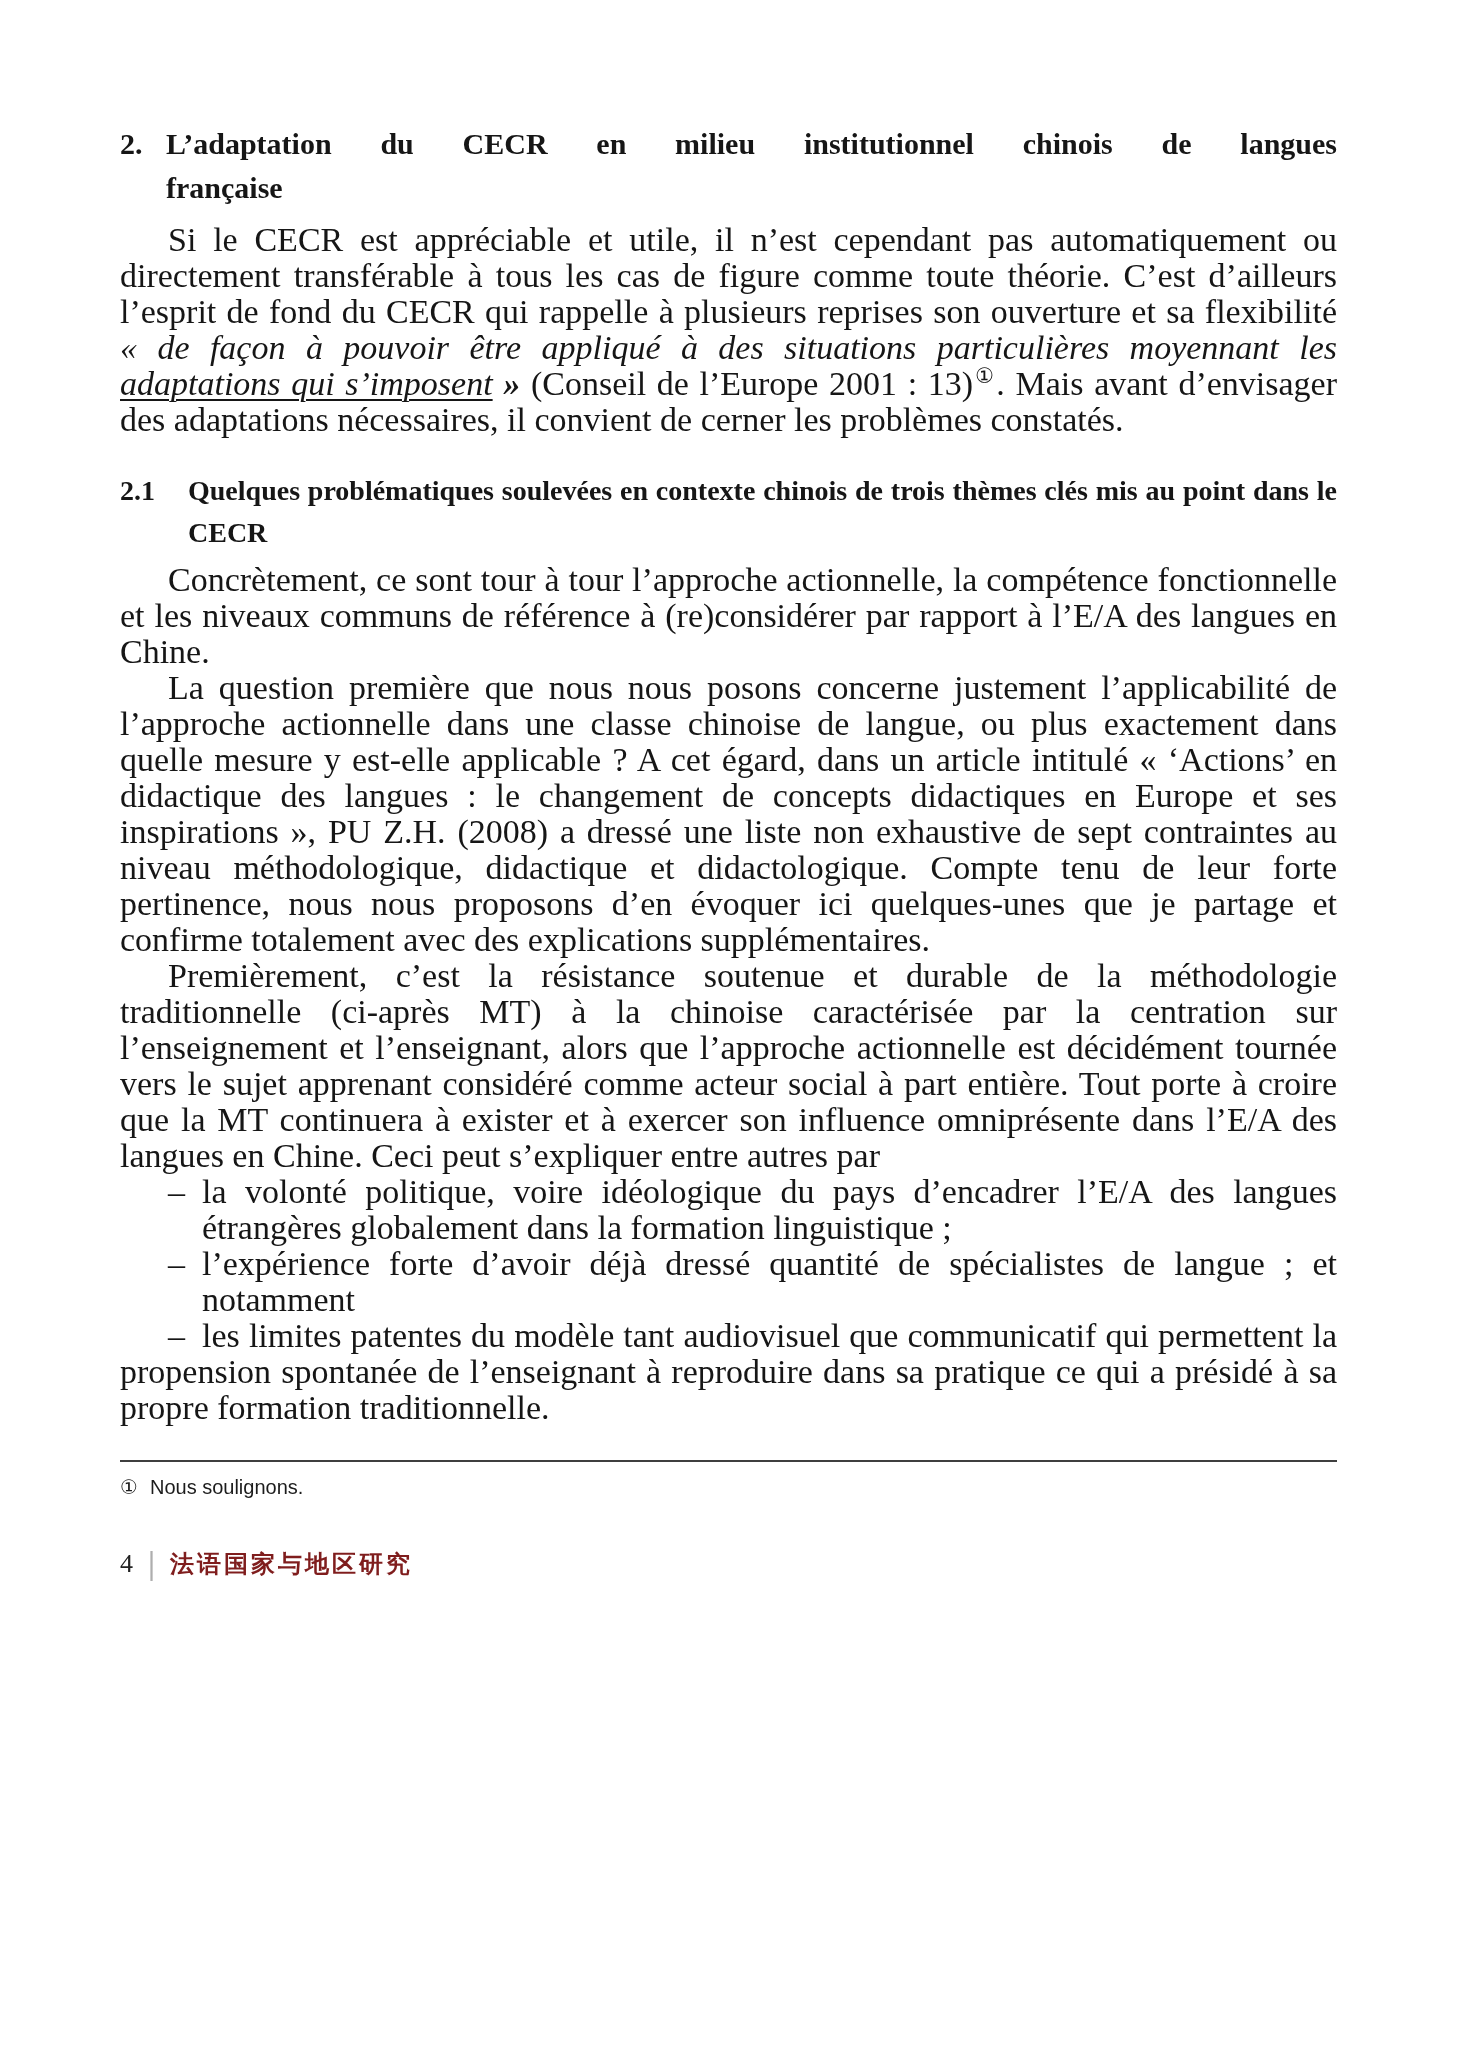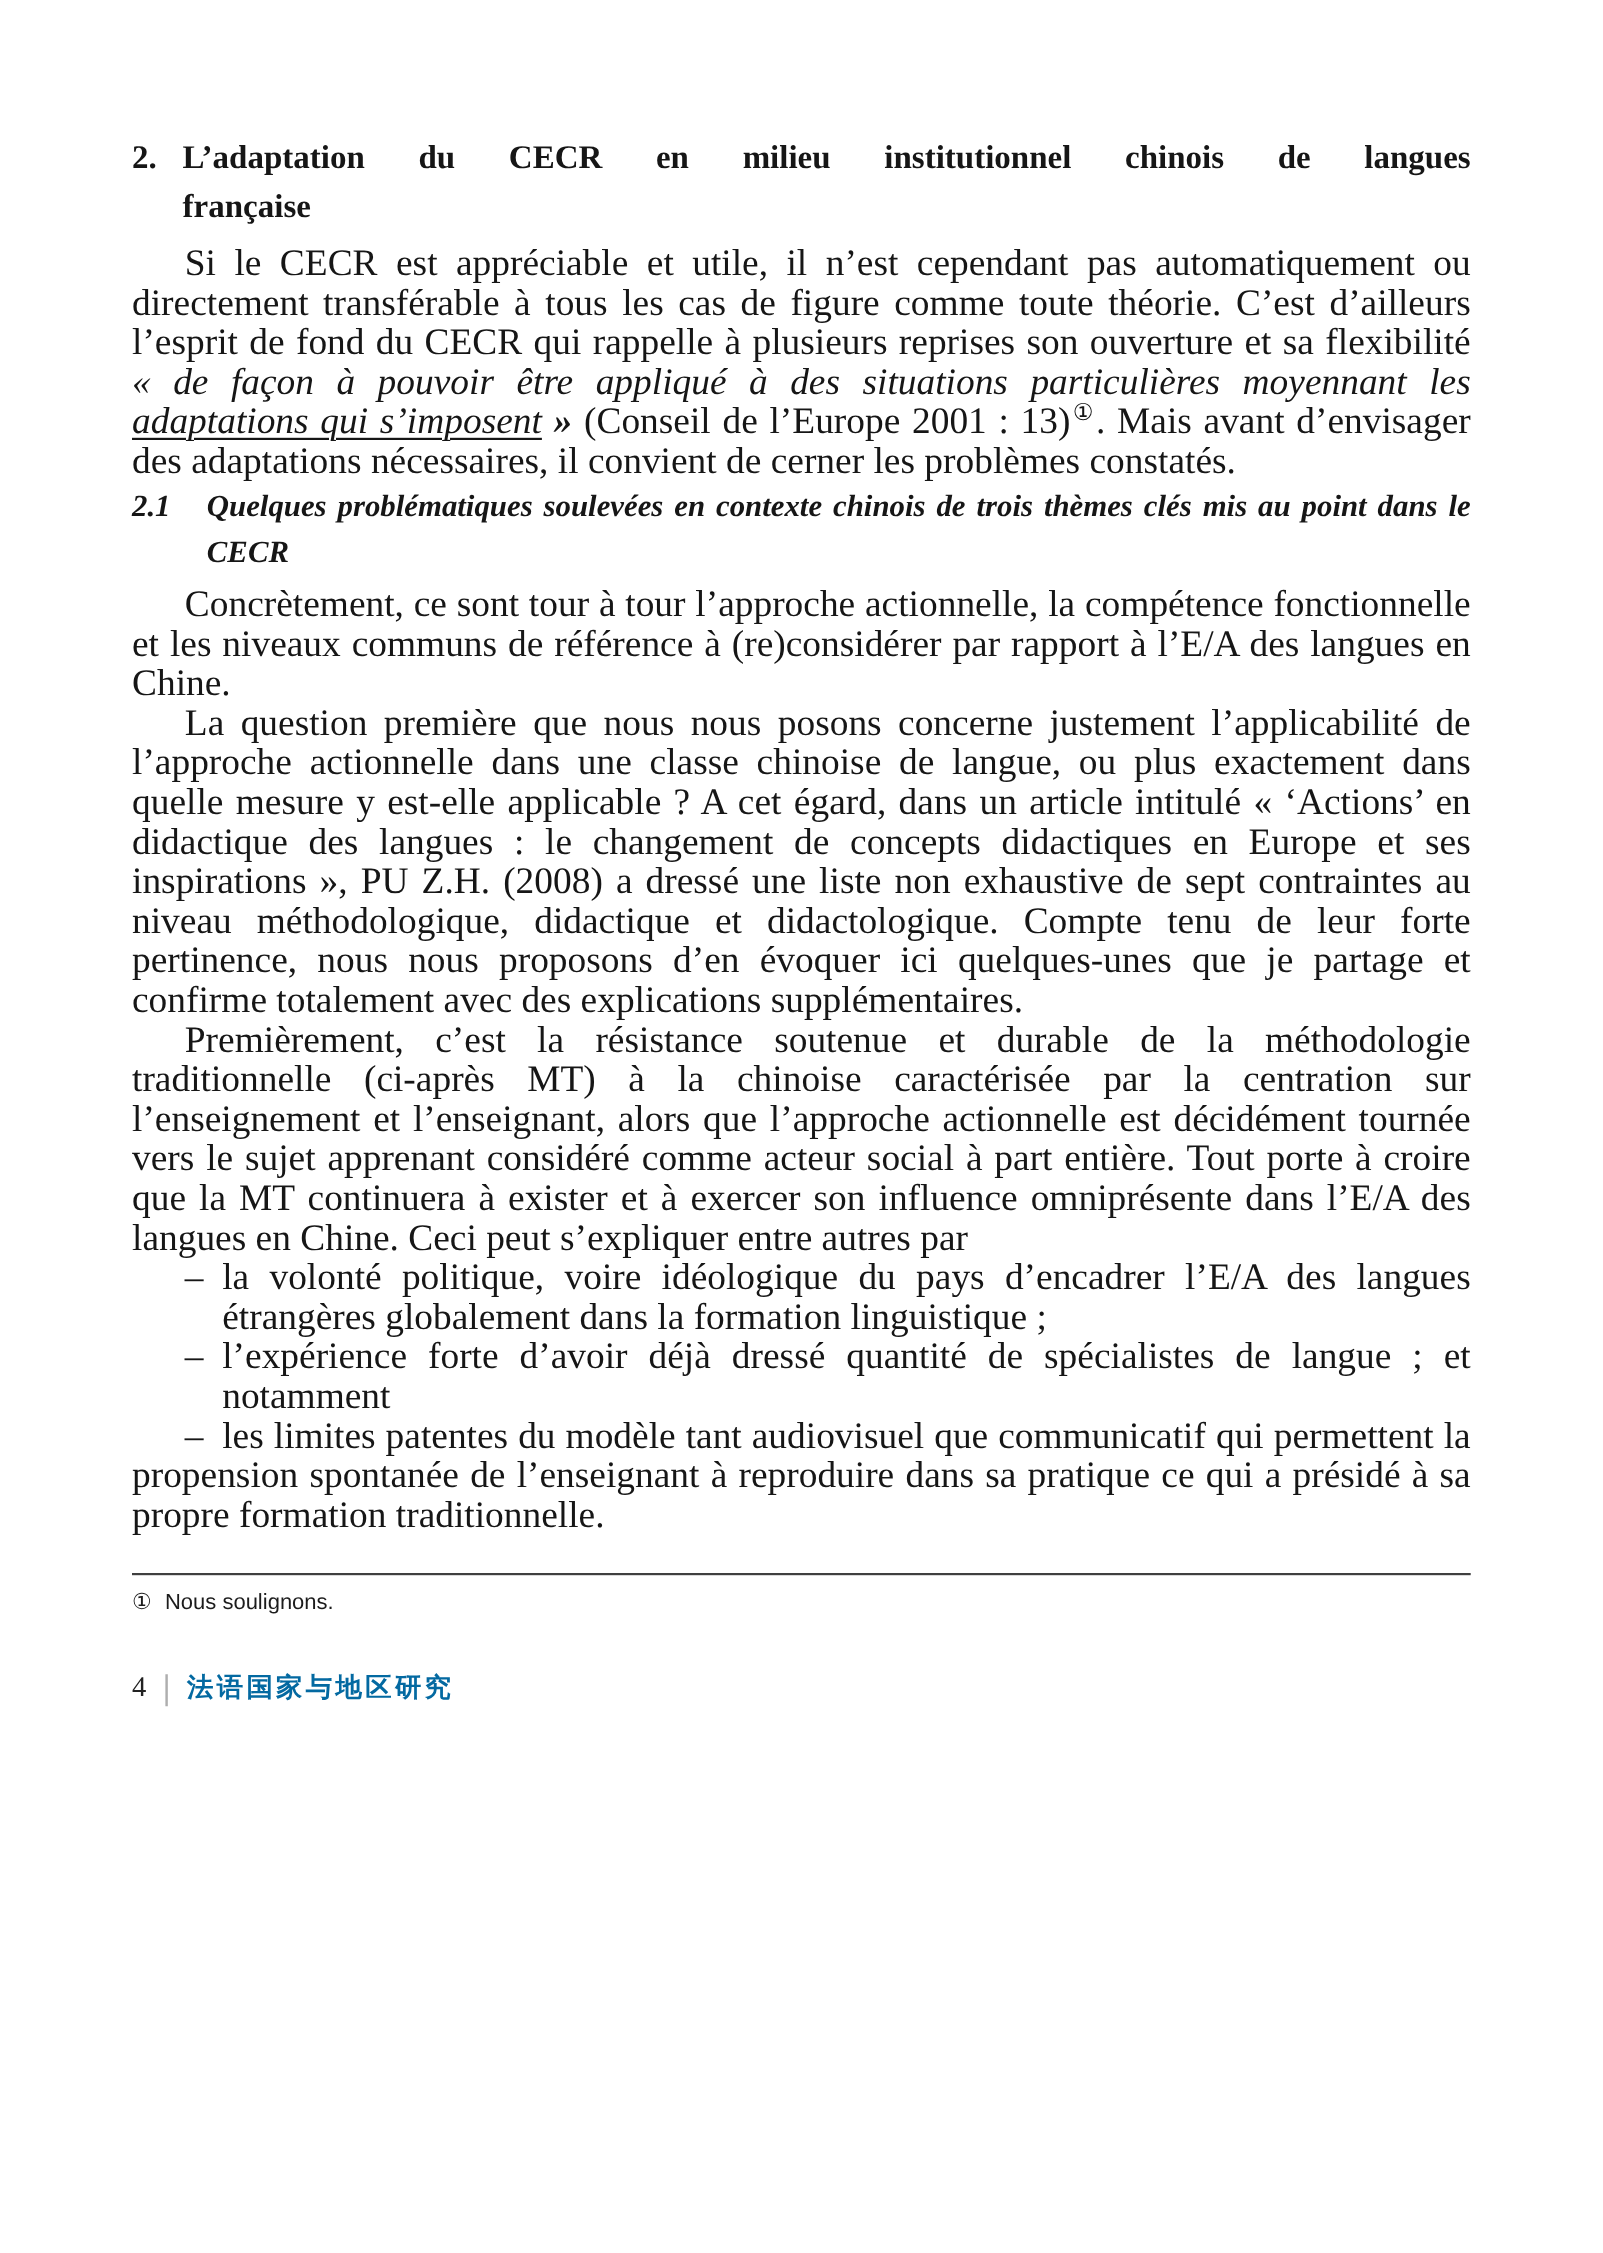--- a/index.html
+++ b/index.html
@@ -25,21 +25,21 @@
   .heading { display: flex; font-weight: bold; margin: 0; }
   .heading .hnum { white-space: nowrap; flex: 0 0 auto; }
   .heading .htext { flex: 1 1 auto; text-align: justify; }
 
   .h2 { font-size: 30px; line-height: 44px; margin: 0 0 12px 0; }
   .h2 .hnum { width: 46px; }
   .hline-full { display: block; text-align: justify; text-align-last: justify; }
   .hline-last { display: block; }
 
   .hsub { font-size: 28px; line-height: 42px; }
-  .h21 { margin: 2px 0 8px 0; font-style: italic; }
+  .h21 { margin: 32px 0 8px 0; }
   .h21 .hnum { width: 68px; }
   .h211 { margin: 14px 0 8px 0; }
   .h211 .hnum { width: 92px; }
 
   .it  { font-style: italic; }
   .itu { font-style: italic; text-decoration: underline; text-underline-offset: 4px; text-decoration-thickness: 1.5px; }
   .itb { font-style: italic; font-weight: bold; }
 
   .sup {
     font-size: 0.62em;
@@ -76,21 +76,21 @@
     font-family: "Liberation Sans", sans-serif;
     font-size: 27px;
     color: #aeaeae;
     transform: scaleY(1.15);
   }
   .footer .journal {
     font-family: "Liberation Sans", "DejaVu Sans", sans-serif;
     font-size: 24px;
     font-weight: bold;
     letter-spacing: 3px;
-    color: #0369a1;
+    color: #7f1d1d;
   }
 </style>
 </head>
 <body>
 
 <div class="page">
 
   <div class="heading h2">
     <span class="hnum">2.</span>
     <span class="htext">

